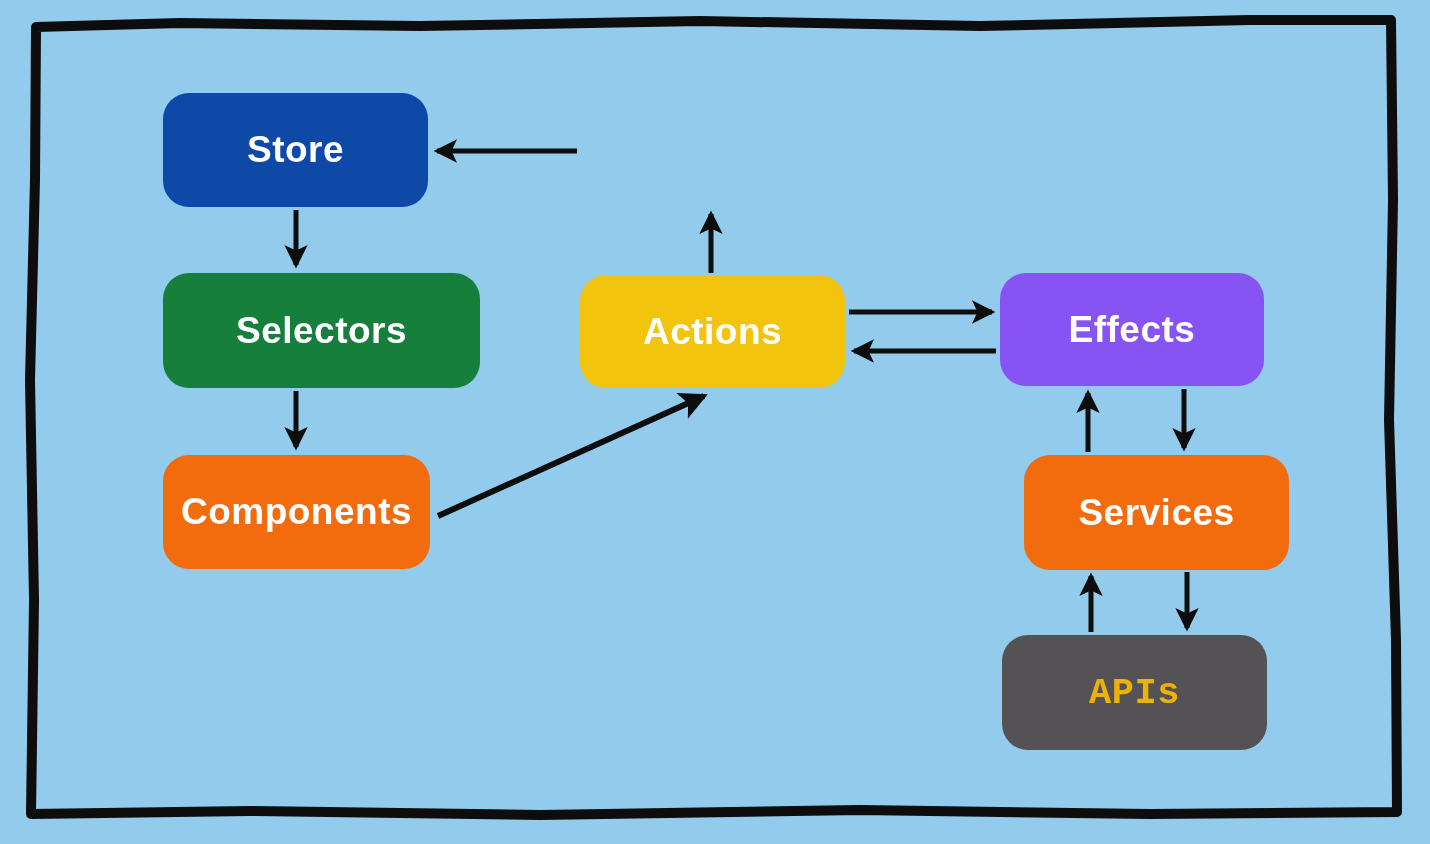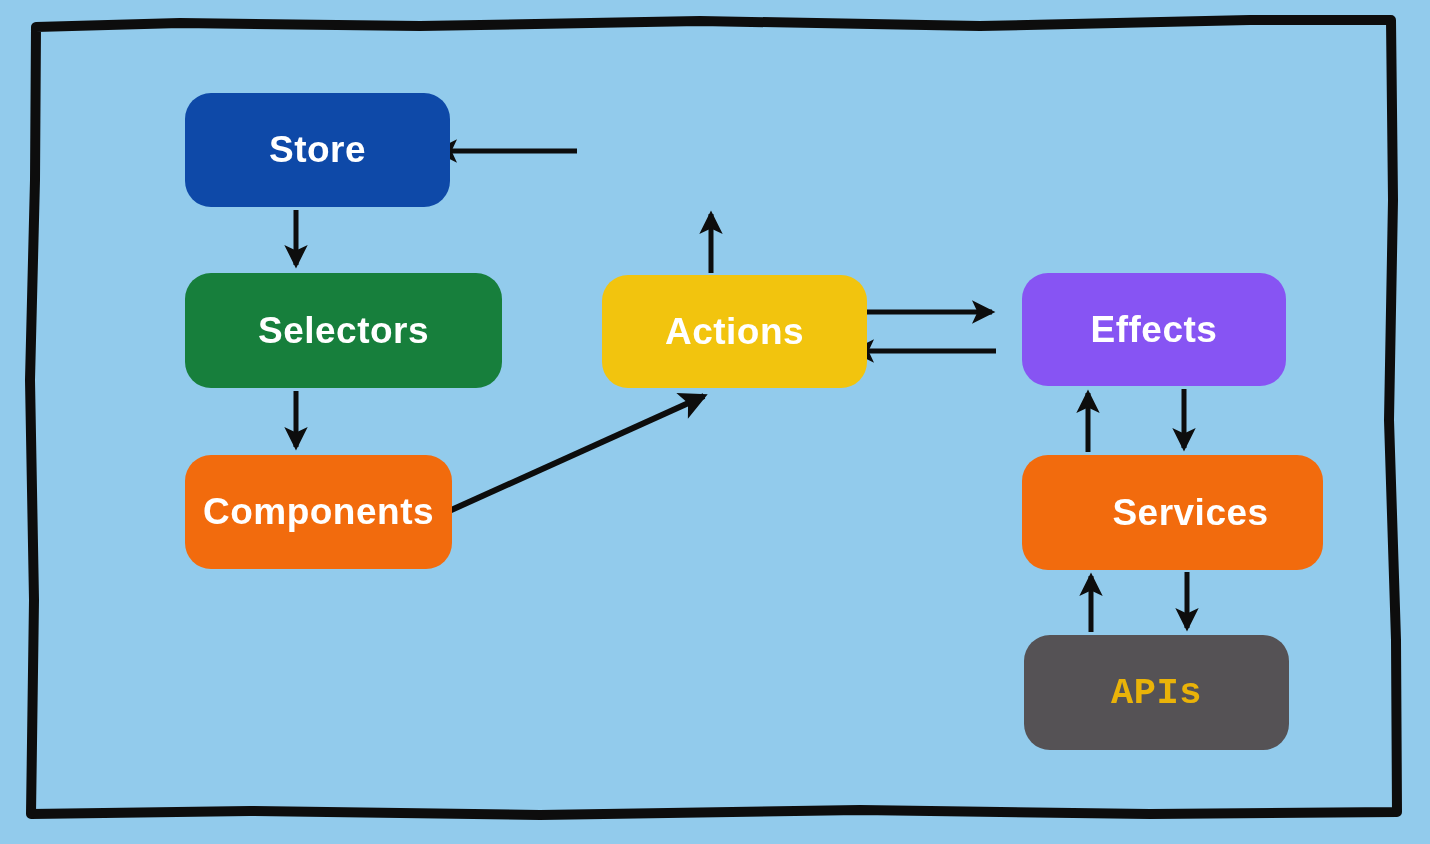--- a/index.html
+++ b/index.html
@@ -25,30 +25,29 @@
     position: absolute;
     display: flex;
     align-items: center;
     justify-content: center;
     border-radius: 26px;
     font-size: 37px;
     font-weight: 700;
     letter-spacing: 0.5px;
     color: #ffffff;
     user-select: none;
-    margin-left: 22px;
   }
   
   .n-store      { left: 163px; top:  93px; width: 265px; height: 114px; }
   .n-reducers   { left: 580px; top:  93px; width: 263px; height: 114px; }
   .n-selectors  { left: 163px; top: 273px; width: 317px; height: 115px; }
   .n-actions    { left: 580px; top: 275px; width: 265px; height: 113px; }
   .n-effects    { left: 1000px; top: 273px; width: 264px; height: 113px; }
   .n-components { left: 163px; top: 455px; width: 267px; height: 114px; }
-  .n-services   { left: 1000px; top: 455px; width: 265px; height: 115px; padding-left: 36px; }
+  .n-services   { left: 1024px; top: 455px; width: 265px; height: 115px; }
   .n-apis       { left: 1002px; top: 635px; width: 265px; height: 115px; }
 </style>
 </head>
 <body>
 
 <div class="stage" style="background-color: rgb(146, 203, 236);">
 
   <svg class="layer" viewBox="0 0 1430 844" xmlns="http://www.w3.org/2000/svg">
     <defs>
       <marker id="arrowhead" viewBox="0 0 10 10" refX="8.2" refY="5" markerWidth="5.2" markerHeight="5.2" orient="auto-start-reverse">

